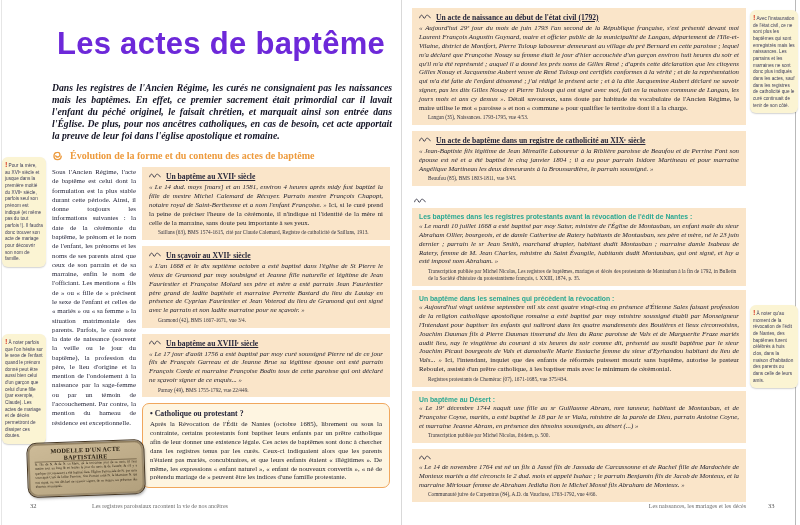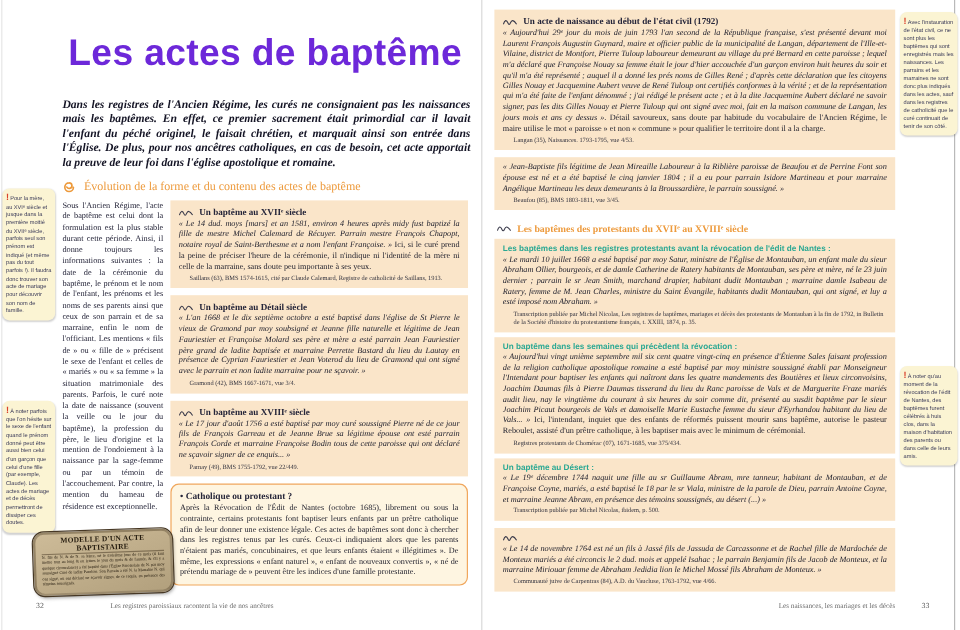--- a/index.html
+++ b/index.html
@@ -11,28 +11,28 @@
   .edge.left{left:1px;background:#e6e6e6;}
 
   
   .lpage{position:absolute;left:0;top:0;width:400px;height:525px;}
   .big-title{position:absolute;left:48px;top:26px;width:346px;text-align:center;
     font-family:"Liberation Sans",sans-serif;font-weight:800;font-size:31px;
     color:#6d28d9;letter-spacing:.3px;}
   .intro{position:absolute;left:52px;top:82px;width:340px;font-weight:700;
     font-size:9.7px;line-height:1.24;text-align:justify;color:#141425;font-style:italic;}
   .sec-head{position:absolute;left:52px;top:150px;width:340px;display:flex;
-    align-items:center;gap:7px;color:#ED9A3C;font-weight:400;font-size:10px;}
+    align-items:center;gap:7px;color:#ED9A3C;font-weight:700;font-size:10px;}
   .content{position:absolute;left:52px;top:167px;width:338px;display:grid;
     grid-template-columns:84px 248px;column-gap:6px;}
   .body-col{font-size:6.9px;line-height:1.345;text-align:justify;color:#1d1d32;}
   .boxes-col{display:flex;flex-direction:column;gap:6px;}
   .pbox{background:#FAE5C9;padding:5px 7px 4px 7px;}
-  .pbox-title{display:flex;align-items:flex-end;gap:5px;font-size:7.6px;font-weight:700;
-    color:#26263a;margin-bottom:2px;}
+  .pbox-title{display:flex;align-items:flex-start;gap:5px;font-size:7.6px;font-weight:700;
+    color:#26263a;margin-bottom:2px;text-decoration:underline;}
   .qtext{font-size:6.85px;line-height:1.3;text-align:justify;color:#22222e;}
   .quote{font-style:italic;}
   .source{font-size:5.3px;line-height:1.3;margin-top:1.5px;padding-left:9px;color:#32323e;}
   .obox{border:1.5px solid #F0A75D;border-radius:7px;background:#FEF5E1;padding:5px 7px;}
   .obox-title{font-size:7.8px;font-weight:700;color:#26263a;margin-bottom:2px;}
   .obox-text{font-size:6.8px;line-height:1.3;text-align:justify;color:#22222e;}
   .model-box{position:absolute;left:28px;top:442px;width:116px;height:53px;
     transform:rotate(-2deg);background:linear-gradient(160deg,#cdbb98,#b2a07d);
     border:2px solid #47382455;outline:1px solid #473824;border-radius:9px;
     padding:2px 5px;box-sizing:border-box;overflow:hidden;color:#241b0e;
@@ -112,21 +112,21 @@
         <div class="source">Saillans (63), BMS 1574-1615, cité par Claude Calemard, Registre de catholicité de Saillans, 1913.</div>
       </div>
 
       <div class="pbox">
         <div class="pbox-title">
           <span class="squig">
             <svg width="12" height="7" viewBox="0 0 12 7">
                 <path d="M0.5 5.2 C1.6 1.4,3.2 1.4,4.2 4 C4.9 5.8,5.7 5.8,6.4 4 C7.4 1.4,9 1.4,11.5 5.2" fill="none" stroke="#3a3a4a" stroke-width="0.9"></path>
               </svg>
           </span>
-          <span>Un baptême au Détail siècle</span>
+          <span>Un sçavoir au XVIIᵉ siècle</span>
         </div>
         <div class="qtext">
           <span class="quote">« L'an 1668 et le dix septième octobre a esté baptisé dans l'église de St Pierre le vieux de Gramond par moy soubsigné et Jeanne fille naturelle et légitime de Jean Fauriestier et Françoise Molard ses père et mère a esté parrain Jean Fauriestier père grand de ladite baptisée et marraine Perrette Bastard du lieu du Lautay en présence de Cyprian Fauriestier et Jean Voterod du lieu de Gramond qui ont signé avec le parrain et non ladite marraine pour ne sçavoir. »</span>
         </div>
         <div class="source">Gramond (42), BMS 1667-1671, vue 3/4.</div>
       </div>
 
       <div class="pbox">
         <div class="pbox-title">
           <span class="squig">
@@ -175,33 +175,40 @@
         <span>Un acte de naissance au début de l'état civil (1792)</span>
       </div>
       <div class="qtext">
         <span class="quote">« Aujourd'hui 29ᵉ jour du mois de juin 1793 l'an second de la République française, s'est présenté devant moi Laurent François Augustin Guynard, maire et officier public de la municipalité de Langan, département de l'Ille-et-Vilaine, district de Montfort, Pierre Tuloup laboureur demeurant au village du pré Bernard en cette paroisse ; lequel m'a déclaré que Françoise Nouay sa femme était le jour d'hier accouchée d'un garçon environ huit heures du soir et qu'il m'a été représenté ; auquel il a donné les prés noms de Gilles René ; d'après cette déclaration que les citoyens Gilles Nouay et Jacquemine Aubert veuve de René Tuloup ont certifiés conformes à la vérité ; et de la représentation qui m'a été faite de l'enfant dénommé ; j'ai rédigé le présent acte ; et à la dite Jacquemine Aubert déclaré ne savoir signer, pas les dits Gilles Nouay et Pierre Tuloup qui ont signé avec moi, fait en la maison commune de Langan, les jours mois et ans cy dessus ».</span>
         <span>Détail savoureux, sans doute par habitude du vocabulaire de l'Ancien Régime, le maire utilise le mot « paroisse » et non « commune » pour qualifier le territoire dont il a la charge.</span>
       </div>
       <div class="source">Langan (35), Naissances. 1793-1795, vue 4/53.</div>
     </div>
 
     <div class="pbox mb4">
+      <div class="pbox-title">
+        <span class="squig">
+          <svg width="12" height="7" viewBox="0 0 12 7">
+              <path d="M0.5 5.2 C1.6 1.4,3.2 1.4,4.2 4 C4.9 5.8,5.7 5.8,6.4 4 C7.4 1.4,9 1.4,11.5 5.2" fill="none" stroke="#3a3a4a" stroke-width="0.9"></path>
+            </svg>
+        </span>
+        <span>Un acte de baptême dans un registre de catholicité au XIXᵉ siècle</span>
+      </div>
       <div class="qtext">
         <span class="quote">« Jean-Baptiste fils légitime de Jean Mireaille Laboureur à la Riblière paroisse de Beaufou et de Perrine Font son épouse est né et a été baptisé le cinq janvier 1804 ; il a eu pour parrain Isidore Martineau et pour marraine Angélique Martineau les deux demeurants à la Broussardière, le parrain soussigné. »</span>
       </div>
       <div class="source">Beaufou (85), BMS 1803-1811, vue 3/45.</div>
     </div>
 
     <div class="rp-head">
       <span class="squig">
         <svg width="12" height="7" viewBox="0 0 12 7">
             <path d="M0.5 5.2 C1.6 1.4,3.2 1.4,4.2 4 C4.9 5.8,5.7 5.8,6.4 4 C7.4 1.4,9 1.4,11.5 5.2" fill="none" stroke="#3a3a4a" stroke-width="0.9"></path>
           </svg>
       </span>
-      <span>Les baptêmes des protestants du XVIIᵉ au XVIIIᵉ siècle</span>
     </div>
 
     <div class="pbox mb4">
       <div class="teal">Les baptêmes dans les registres protestants avant la révocation de l'édit de Nantes :</div>
       <div class="qtext">
         <span class="quote">« Le mardi 10 juillet 1668 a esté baptisé par moy Satur, ministre de l'Église de Montauban, un enfant male du sieur Abraham Ollier, bourgeois, et de damle Catherine de Ratery habitants de Montauban, ses père et mère, né le 23 juin dernier ; parrain le sr Jean Smith, marchand drapier, habitant dudit Montauban ; marraine damle Isabeau de Ratery, femme de M. Jean Charles, ministre du Saint Évangile, habitants dudit Montauban, qui ont signé, et luy a esté imposé nom Abraham. »</span>
       </div>
       <div class="source">Transcription publiée par Michel Nicolas, Les registres de baptêmes, mariages et décès des protestants de Montauban à la fin de 1792, in Bulletin de la Société d'histoire du protestantisme français, t. XXIII, 1874, p. 35.</div>
     </div>
 

